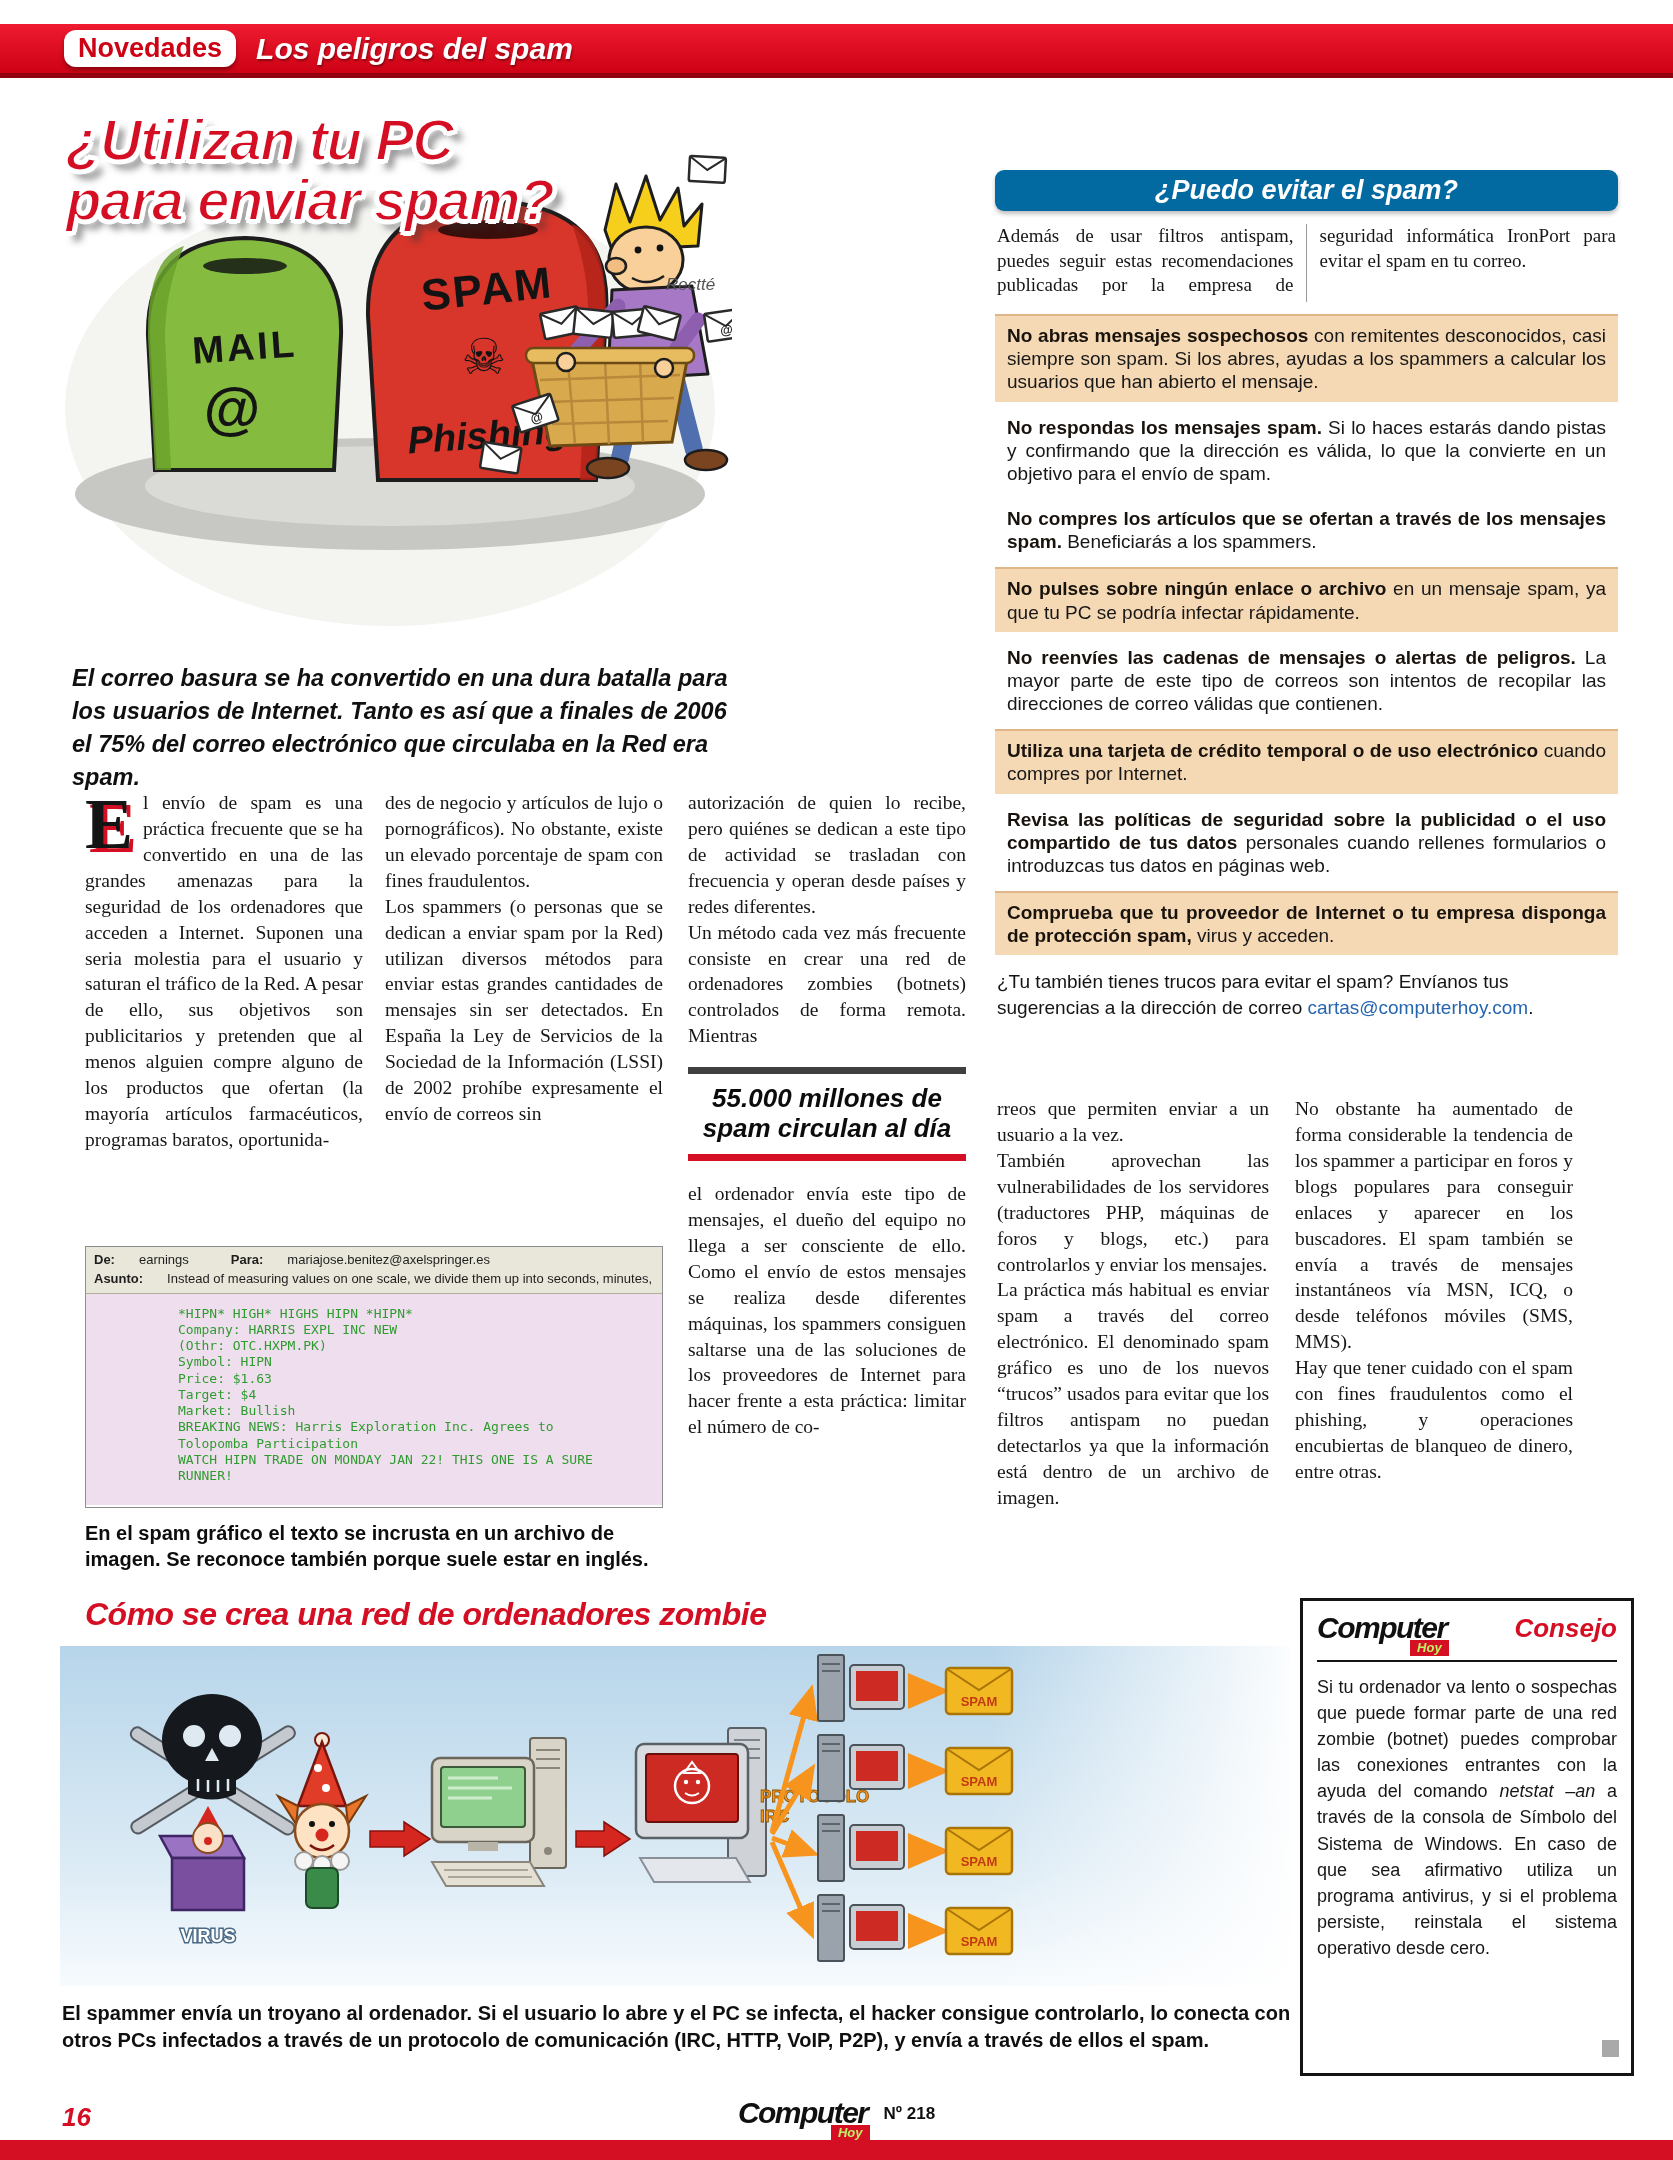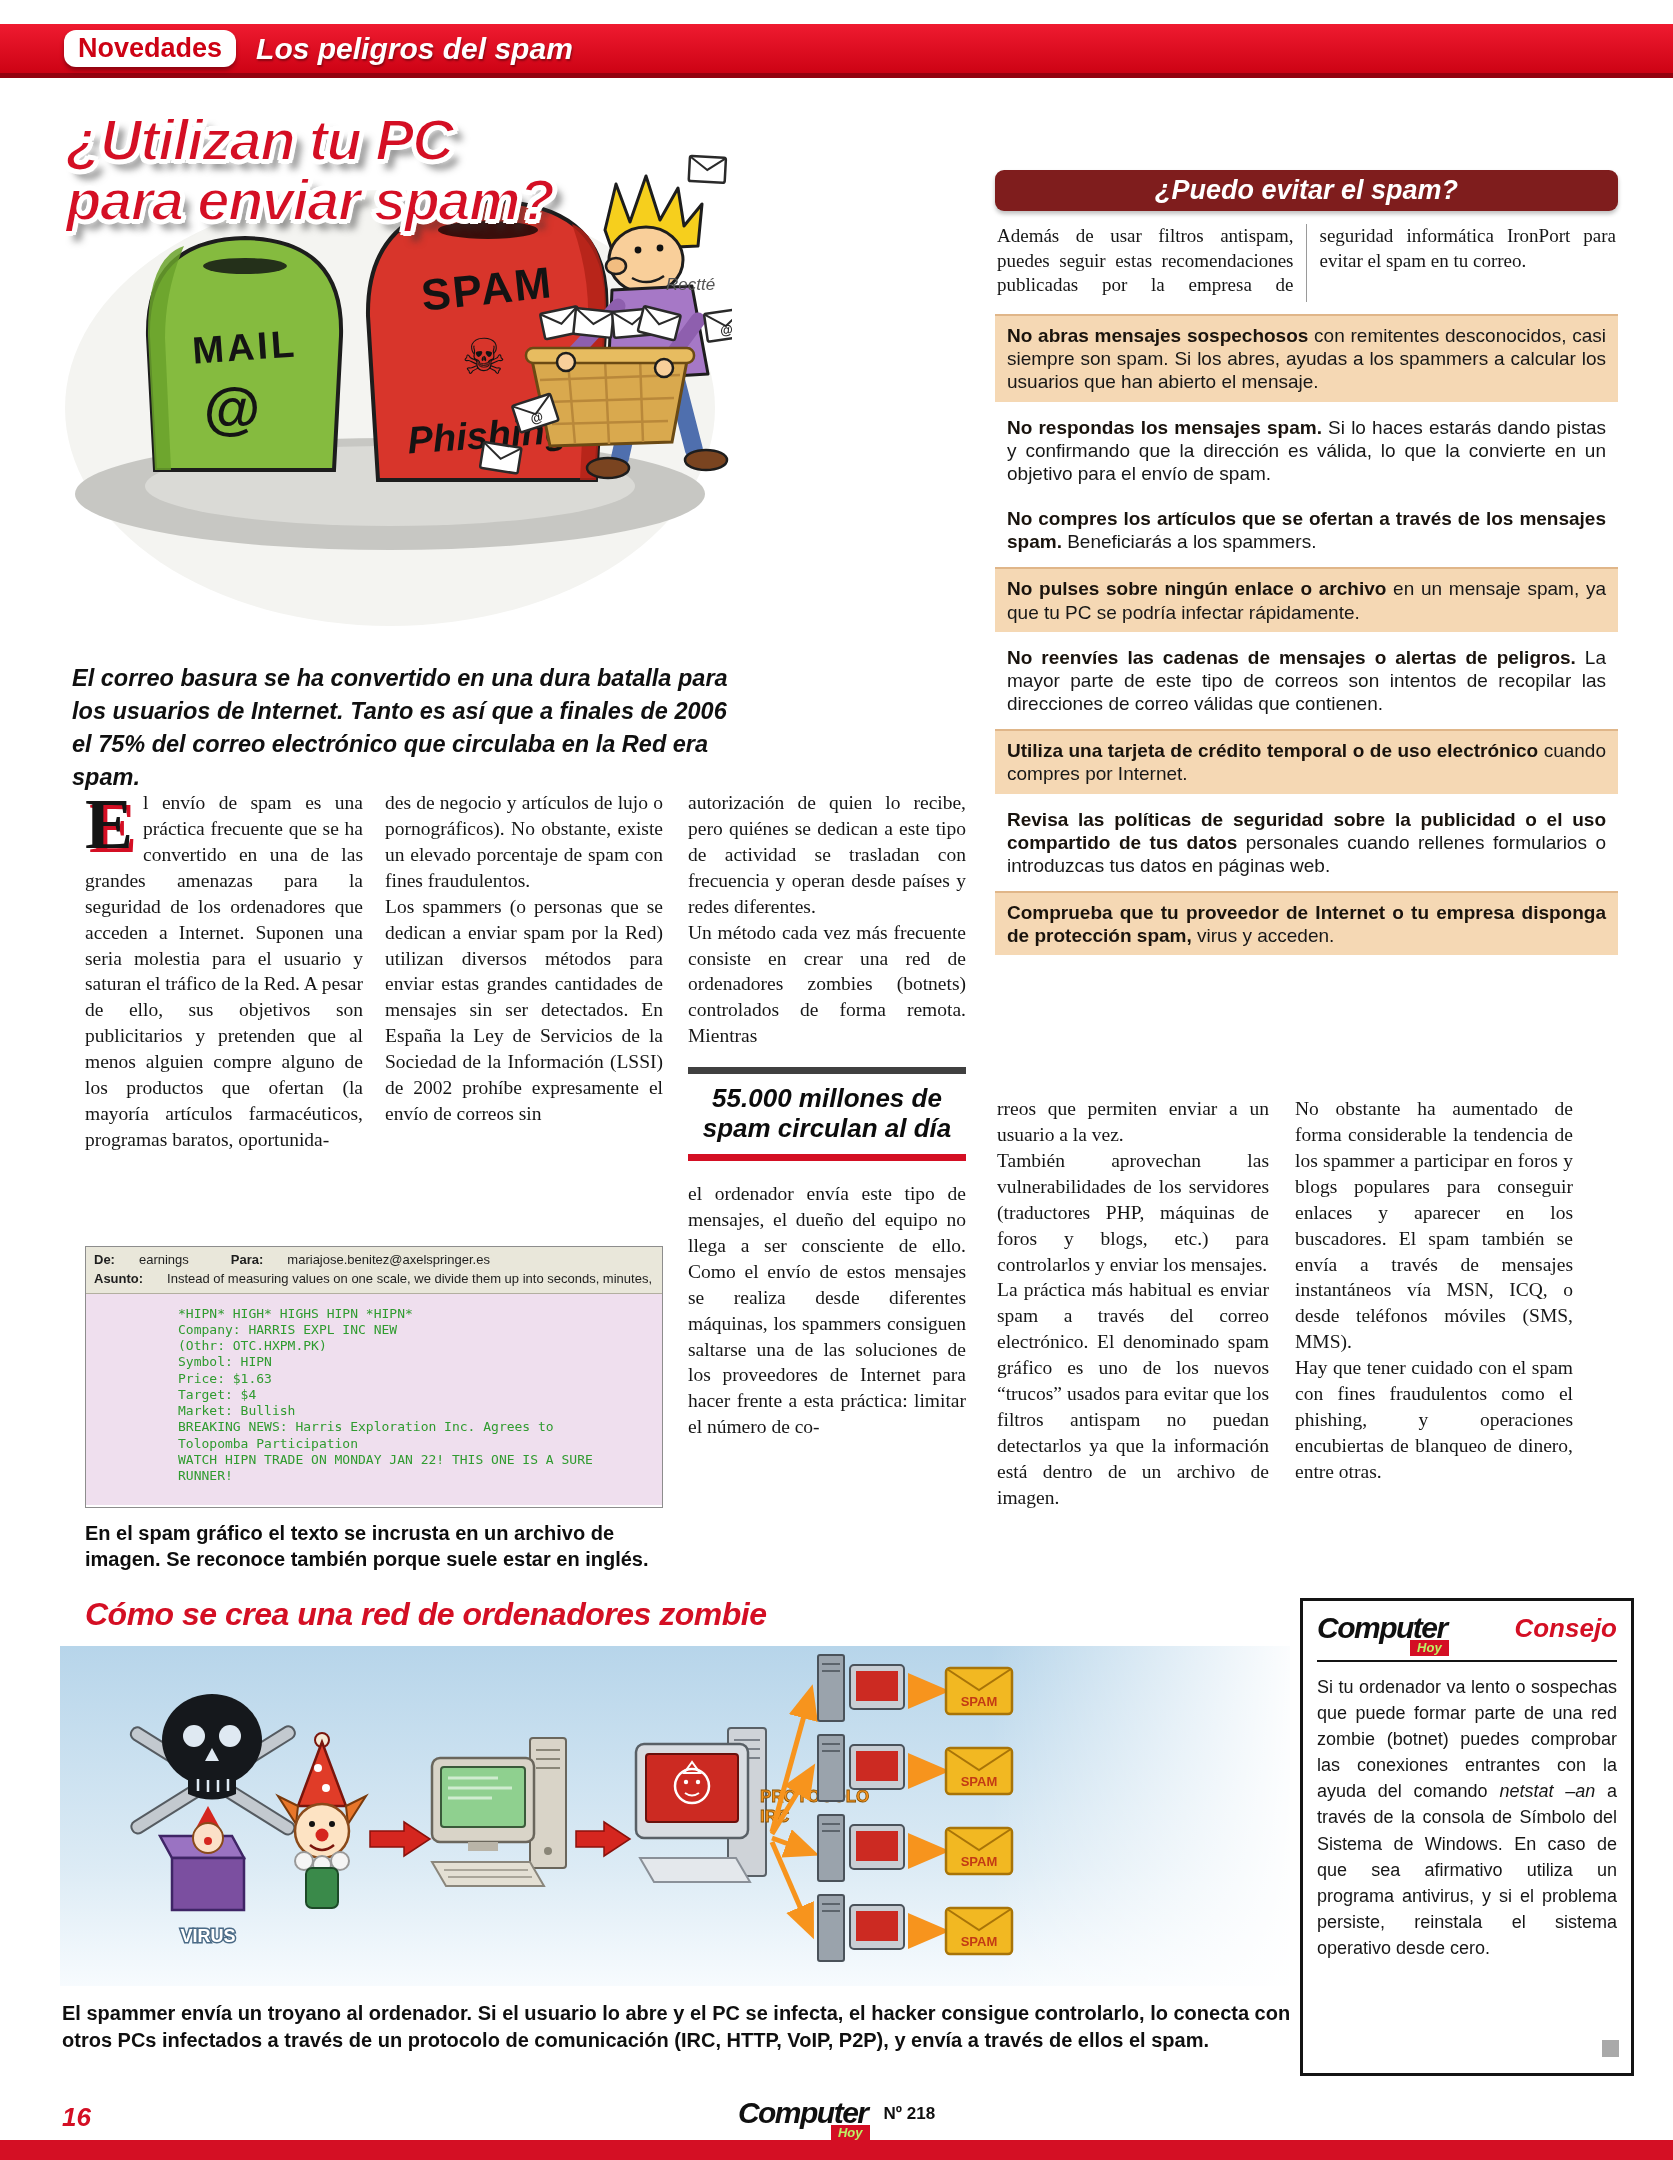--- a/index.html
+++ b/index.html
@@ -53,21 +53,21 @@
   .mhrow{display:flex;gap:24px;white-space:nowrap;overflow:hidden}
   .mhrow b{flex:none}
   .mailbody{background:#efdfee;height:calc(100% - 49px);padding:12px 0 0 92px;
             font-family:"DejaVu Sans Mono",monospace;font-size:13px;line-height:1.25;
             color:#2f9b2f;white-space:pre-line}
   .shot-caption{position:absolute;left:85px;top:1520px;width:580px;font-size:20px;
                 font-weight:bold;color:#0d0d0d;line-height:1.3}
 
   
   .evitar{position:absolute;left:995px;top:170px;width:623px}
-  .evitar-head{background:#7f1d1d;border-radius:9px;color:#fff;text-align:center;
+  .evitar-head{background:#0369a1;border-radius:9px;color:#fff;text-align:center;
                font-weight:bold;font-style:italic;font-size:27px;padding:5px 0;
                box-shadow:0 3px 4px rgba(0,0,0,.25)}
   .evitar-intro{margin:13px 2px 12px;font-family:"Liberation Serif",serif;font-size:19px;
                 line-height:1.3;text-align:justify;column-count:2;column-gap:26px;
                 column-rule:1px solid #9a9a9a;column-fill:auto;height:78px;color:#161616}
   .tip{font-size:19px;line-height:1.22;padding:8px 12px;margin-bottom:6px;
        text-align:justify;color:#171717}
   .tip.peach{background:#f5d8b4;border-top:2px solid #e0b689}
   .tip .lead{font-weight:bold;color:#19130d}
   .evitar-outro{margin-top:14px;padding:0 2px;font-size:19px;line-height:1.32;color:#141414}
@@ -268,20 +268,23 @@
 
     <div class="tip peach"><span class="lead">No abras mensajes sospechosos</span><span> con remitentes desconocidos, casi siempre son spam. Si los abres, ayudas a los spammers a calcular los usuarios que han abierto el mensaje.</span></div>
     <div class="tip"><span class="lead">No respondas los mensajes spam.</span><span> Si lo haces estarás dando pistas y confirmando que la dirección es válida, lo que la convierte en un objetivo para el envío de spam.</span></div>
     <div class="tip"><span class="lead">No compres los artículos que se ofertan a través de los mensajes spam.</span><span> Beneficiarás a los spammers.</span></div>
     <div class="tip peach"><span class="lead">No pulses sobre ningún enlace o archivo</span><span> en un mensaje spam, ya que tu PC se podría infectar rápidamente.</span></div>
     <div class="tip"><span class="lead">No reenvíes las cadenas de mensajes o alertas de peligros.</span><span> La mayor parte de este tipo de correos son intentos de recopilar las direcciones de correo válidas que contienen.</span></div>
     <div class="tip peach"><span class="lead">Utiliza una tarjeta de crédito temporal o de uso electrónico</span><span> cuando compres por Internet.</span></div>
     <div class="tip"><span class="lead">Revisa las políticas de seguridad sobre la publicidad o el uso compartido de tus datos</span><span> personales cuando rellenes formularios o introduzcas tus datos en páginas web.</span></div>
     <div class="tip peach"><span class="lead">Comprueba que tu proveedor de Internet o tu empresa disponga de protección spam,</span><span> virus y acceden.</span></div>
 
+    <div class="evitar-outro">
+      <span>¿Tu también tienes trucos para evitar el spam? Envíanos tus sugerencias a la dirección de correo </span><a class="mail-link">cartas@computerhoy.com</a><span>.</span>
+    </div>
   </div>
 
   <div class="zombie-title">Cómo se crea una red de ordenadores zombie</div>
 
   <div class="zombie-diagram">
     <svg viewBox="0 0 1230 340" width="1230" height="340">
       <defs>
         <linearGradient id="sky" x1="0" y1="0" x2="0" y2="1">
           <stop offset="0" stop-color="#b7d5ea"></stop>
             <stop offset=".65" stop-color="#dcebf5"></stop>

